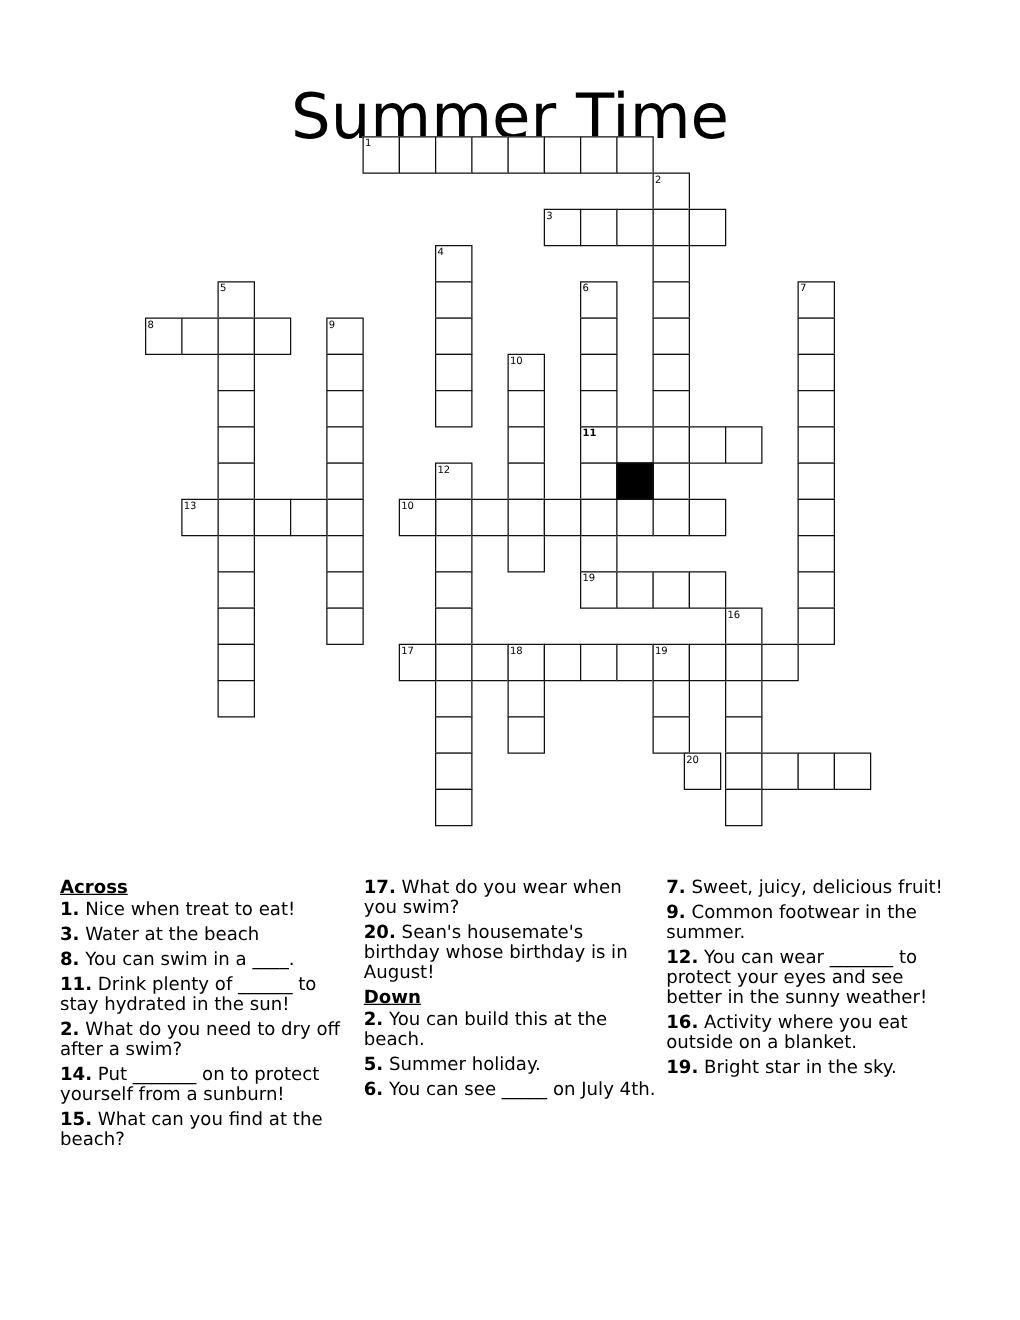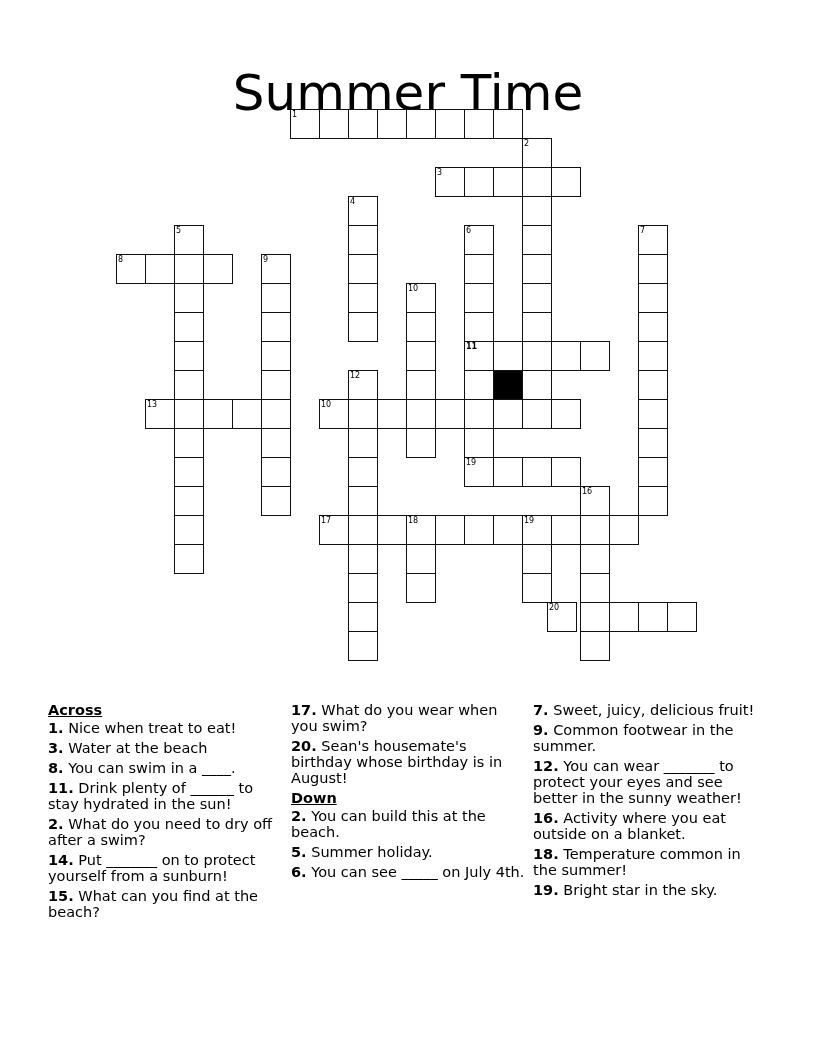--- a/index.html
+++ b/index.html
@@ -207,15 +207,14 @@
   <div class="clue"><b>2.</b><span> You can build this at the beach.</span></div>
   <div class="clue"><b>5.</b><span> Summer holiday.</span></div>
   <div class="clue"><b>6.</b><span> You can see _____ on July 4th.</span></div>
 </div>
 
 <div class="clues col3">
   <div class="clue"><b>7.</b><span> Sweet, juicy, delicious fruit!</span></div>
   <div class="clue"><b>9.</b><span> Common footwear in the summer.</span></div>
   <div class="clue"><b>12.</b><span> You can wear _______ to protect your eyes and see better in the sunny weather!</span></div>
   <div class="clue"><b>16.</b><span> Activity where you eat outside on a blanket.</span></div>
-  <div class="clue"><b>18.</b><span> Temperature common in the summer!</span></div>
   <div class="clue"><b>19.</b><span> Bright star in the sky.</span></div>
 </div>
 
 </body></html>

